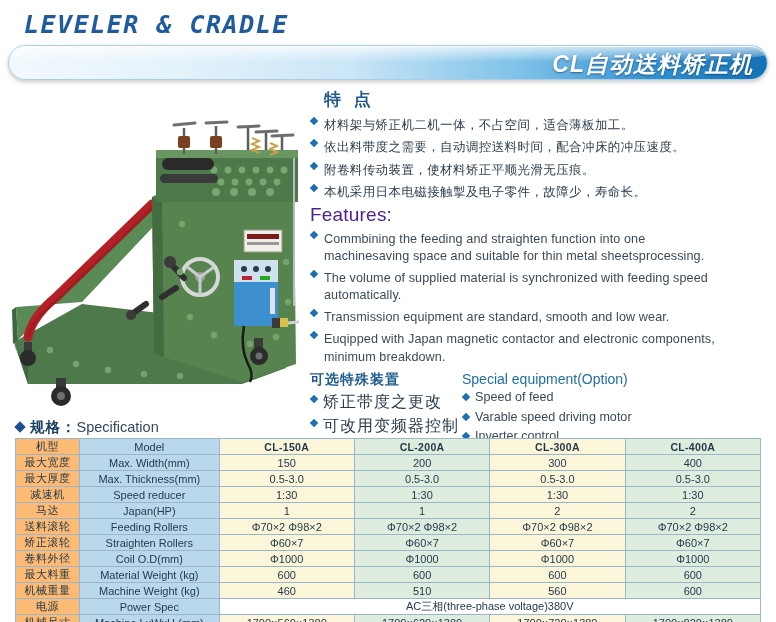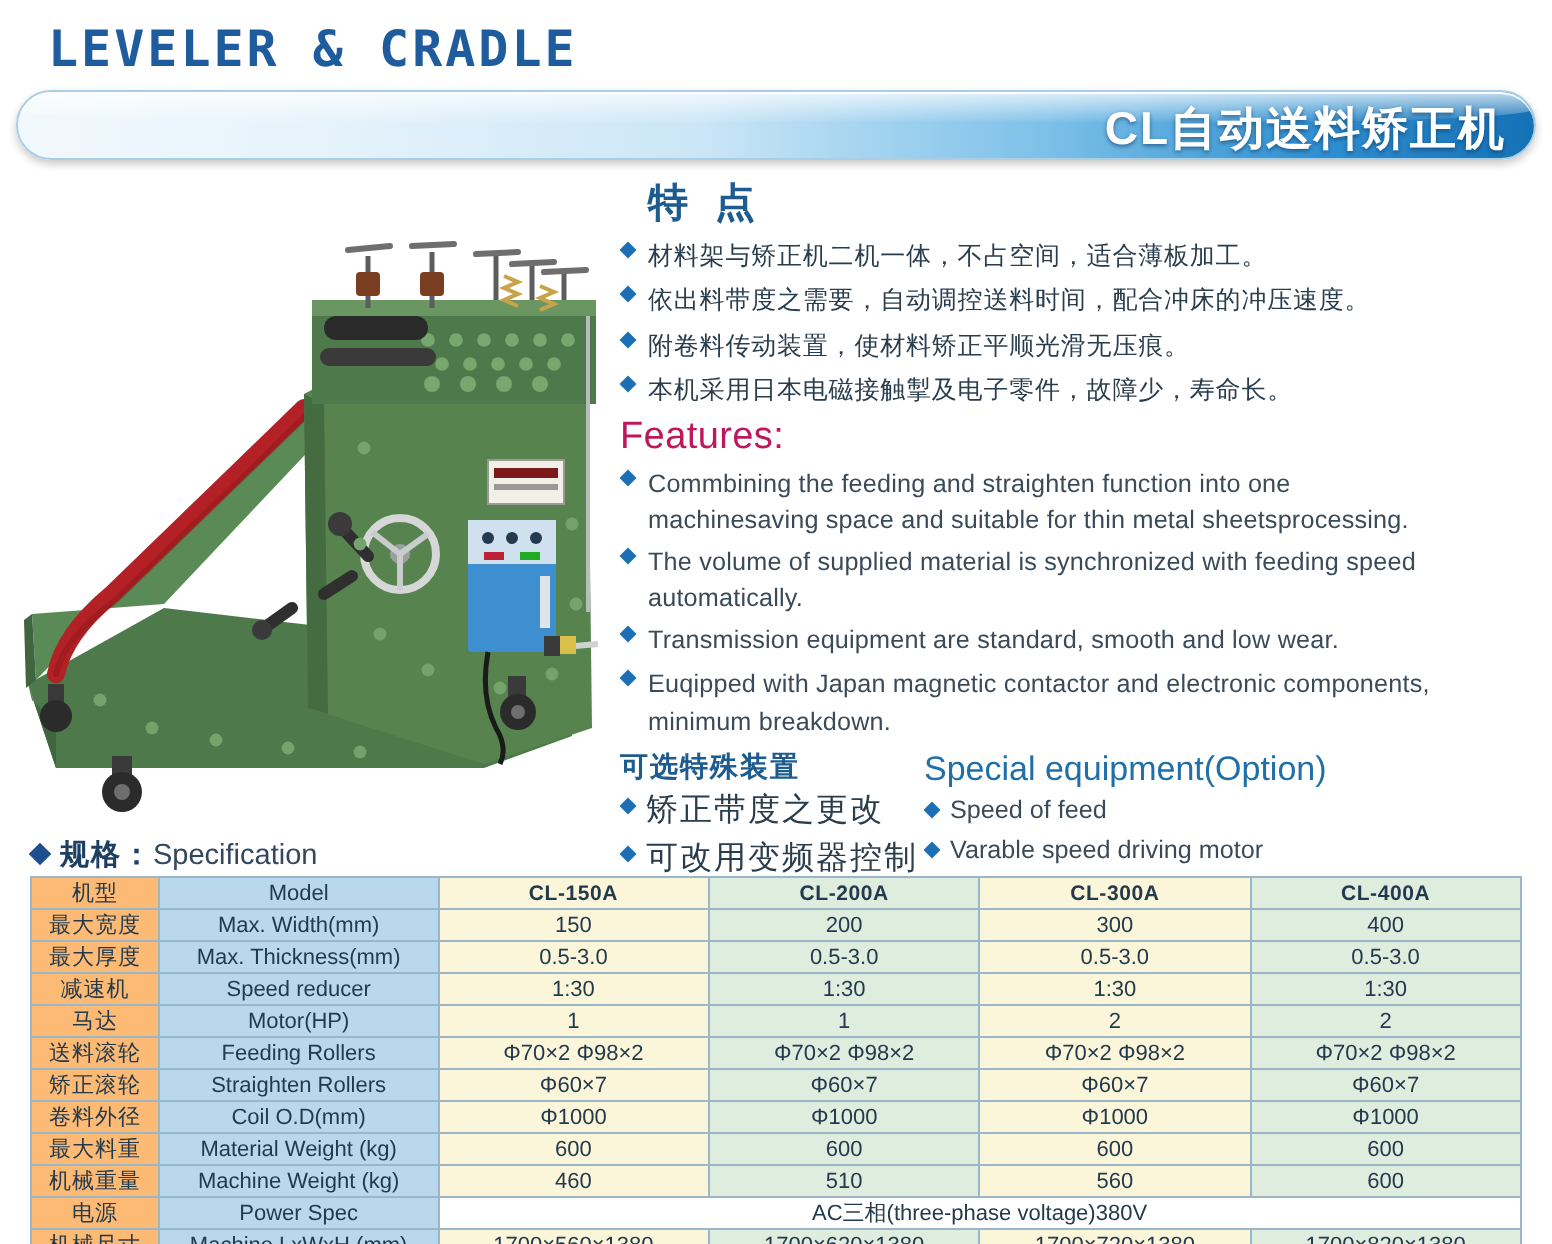--- a/index.html
+++ b/index.html
@@ -6,21 +6,21 @@
   html, body { margin:0; padding:0; }
   body {
     width:776px; height:622px;
     background:#ffffff;
     font-family:"Liberation Sans","DejaVu Sans",sans-serif;
     color:#1a3a52;
     overflow:hidden;
     position:relative;
   }
   
-  #header { position:absolute; left:0; top:0; width:748px; height:88px; }
+  #header { position:absolute; left:0; top:0; width:748px; height:88px;font-style:italic; }
   #page-title {
     position:absolute; left:24px; top:10px;
     font-size:25px; font-weight:bold; letter-spacing:1.5px;
     color:#1f5c9e;
     font-family:"DejaVu Sans Mono","Liberation Mono",monospace;
     white-space:nowrap;
   }
   #banner {
     position:absolute; left:8px; top:45px; width:760px; height:35px;
     border-radius:18px;
@@ -39,37 +39,37 @@
     position:absolute; right:14px; top:3px;
     font-size:23px; font-weight:bold; color:#ffffff;
     letter-spacing:1px; z-index:3;
     text-shadow:0 1px 2px rgba(0,40,80,0.55);
     white-space:nowrap;
   }
   
   #machine-photo { position:absolute; left:4px; top:92px; width:300px; height:318px; }
   
   #text-col { position:absolute; left:310px; top:88px; width:462px; }
-  .sec-head-cn { font-size:20px; font-weight:bold; color:#1e5c8f; letter-spacing:4px; margin:0 0 2px 14px;}
-  .sec-head-en { font-size:19px; font-weight:normal; color:#be185d; margin:3px 0 1px 0; letter-spacing:0.2px;}
+  .sec-head-cn { font-size:17px; font-weight:bold; color:#1e5c8f; letter-spacing:4px; margin:0 0 2px 14px;}
+  .sec-head-en { font-size:19px; font-weight:normal; color:#4c1d95; margin:3px 0 1px 0; letter-spacing:0.2px;}
   ul.bl { list-style:none; margin:0; padding:0; }
   ul.bl li { position:relative; padding-left:14px; margin:0 0 1px 0; line-height:1.33; }
   ul.bl li .dia {
     position:absolute; left:1px; top:5px; width:6px; height:6px;
     background:#1d6fb5; transform:rotate(45deg);
   }
   .cn-item { font-size:12.5px; color:#2a3d4d; letter-spacing:0.4px; }
   .en-item { font-size:12.6px; color:#3a4a58; letter-spacing:0.1px; }
   .en-item .cont { display:block; padding-left:0; }
   
   #options { display:flex; margin-top:6px; }
   #opt-cn { width:152px; }
   #opt-en { width:300px; }
   .opt-head-cn { font-size:14px; font-weight:bold; color:#1e5c8f; margin-bottom:2px; letter-spacing:1px;}
-  .opt-head-en { font-size:17px; font-weight:normal; color:#1f6fa8; margin-bottom:2px;}
+  .opt-head-en { font-size:14px; font-weight:normal; color:#1f6fa8; margin-bottom:2px;}
   #opt-cn ul.bl li { font-size:16px; color:#2a3d4d; margin-bottom:2.5px; letter-spacing:1px; padding-left:13px;}
   #opt-en ul.bl li { font-size:12.6px; color:#3a4a58; margin-bottom:2.5px; padding-left:13px;}
   
   #spec-head { position:absolute; left:16px; top:418px; font-size:14.5px; color:#2a3d4d; }
   #spec-head .dia2 { display:inline-block; width:8px;height:8px;background:#1d4f8f;transform:rotate(45deg); margin-right:6px; vertical-align:1px;}
   #spec-head .cn { font-weight:bold; color:#1c3f63; letter-spacing:1px;}
   #spec-head .en { color:#33485c; }
   table#spec {
     position:absolute; left:15px; top:438px; width:746px;
     border-collapse:collapse; table-layout:fixed;
@@ -317,21 +317,21 @@
     <tr>
       <td class="lab-cn">减速机</td>
       <td class="lab-en">Speed reducer</td>
       <td class="v cream">1:30</td>
       <td class="v green">1:30</td>
       <td class="v cream">1:30</td>
       <td class="v green">1:30</td>
     </tr>
     <tr>
       <td class="lab-cn">马达</td>
-      <td class="lab-en">Motor(HP)</td>
+      <td class="lab-en">Japan(HP)</td>
       <td class="v cream">1</td>
       <td class="v green">1</td>
       <td class="v cream">2</td>
       <td class="v green">2</td>
     </tr>
     <tr>
       <td class="lab-cn">送料滚轮</td>
       <td class="lab-en">Feeding Rollers</td>
       <td class="v cream">Φ70×2  Φ98×2</td>
       <td class="v green">Φ70×2  Φ98×2</td>

